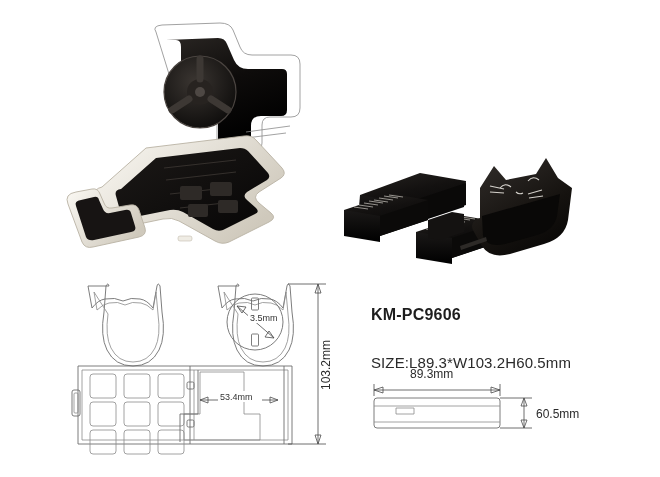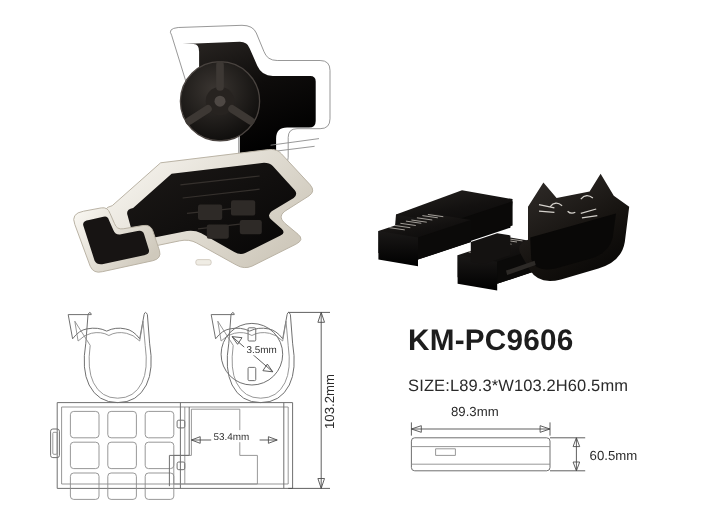--- a/index.html
+++ b/index.html
@@ -14,34 +14,34 @@
 
   
   .abs { position:absolute; }
 
   
   .photo-mold { left:60px; top:8px; width:280px; height:252px; }
   .photo-cat  { left:330px; top:140px; width:260px; height:135px; }
 
   
   .title {
-    left:371px; top:294px;
-    font-size:27px; font-weight:bold; letter-spacing:0.2px;
+    left:371px; top:306px;
+    font-size:16px; font-weight:bold; letter-spacing:0.2px;
     color:#1d1d1d; font-family:"Liberation Sans", sans-serif;
     white-space:nowrap;
   }
   .size-line {
-    left:371px; top:342px;
+    left:371px; top:354px;
     font-size:15px; color:#2a2a2a; letter-spacing:0.1px;
     white-space:nowrap;
     font-family:"Liberation Sans", sans-serif;
   }
 
   
-  .drawing { left:0px; top:270px; width:350px; height:190px; }
+  .drawing { left:0px; top:270px; width:350px; height:190px;padding-left:26px; }
   .sideview { left:360px; top:366px; width:240px; height:72px;text-decoration:underline; }
 
   svg { display:block; overflow:visible; }
   .ln  { stroke:#6e6e6e; stroke-width:0.9; fill:none; }
   .ln2 { stroke:#8a8a8a; stroke-width:0.8; fill:none; }
   .dim { stroke:#4a4a4a; stroke-width:0.8; fill:none; }
   .dimtxt { font-family:"Liberation Sans", sans-serif; font-size:9px; fill:#333; }
   .dimtxt-lg { font-family:"Liberation Sans", sans-serif; font-size:12px; fill:#2b2b2b; }
 </style>
 </head>

